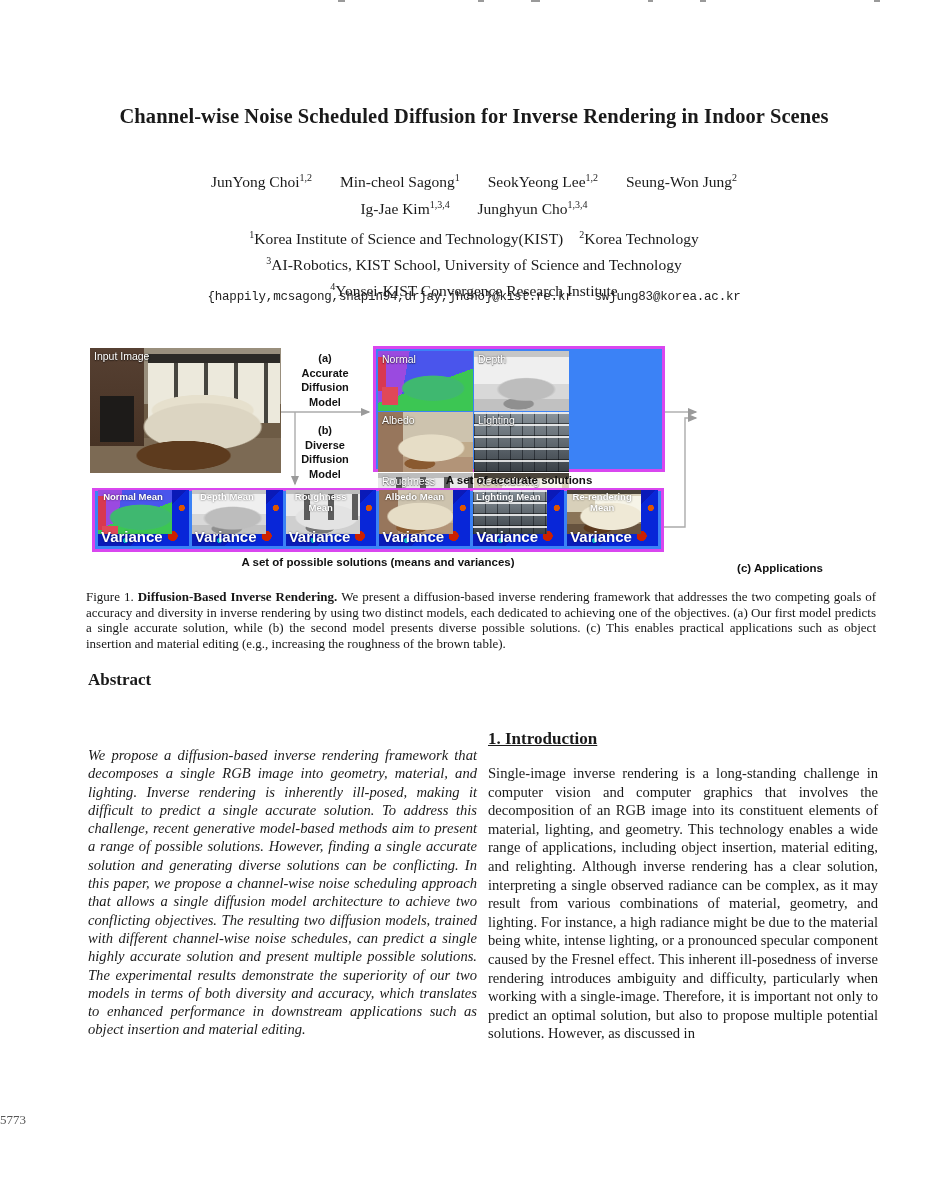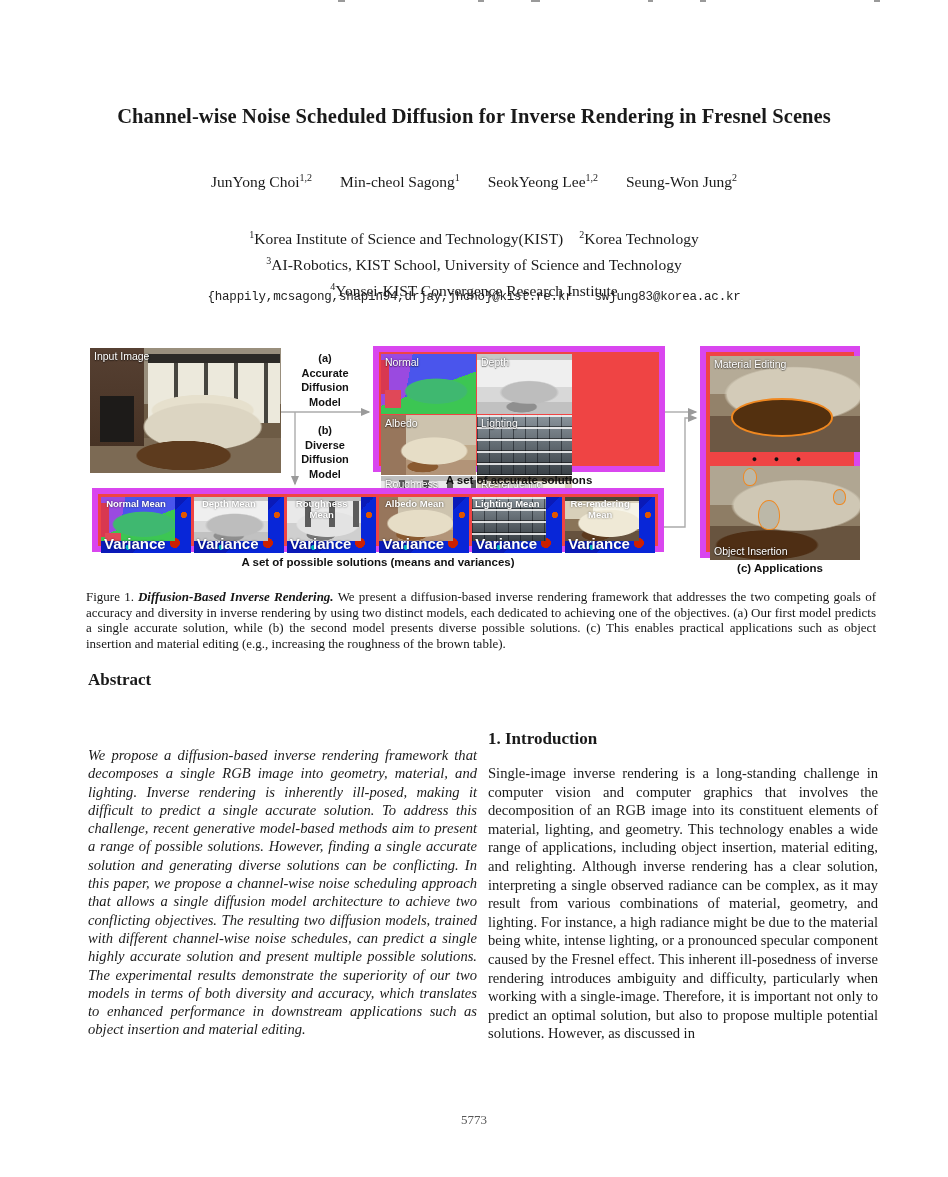--- a/index.html
+++ b/index.html
@@ -22,21 +22,21 @@
   .affils { position:absolute; top:224px; left:74px; width:800px; text-align:center; font-size:15.5px; line-height:22px; }
   .affils .gap { display:inline-block; width:16px; }
   .emails {
     position:absolute; top:290px; left:74px; width:800px; text-align:center;
     font-family:"Liberation Mono", monospace; font-size:12.5px; letter-spacing:-0.2px; color:#222;
   }
   .emails .gap { display:inline-block; width:22px; }
 
   
   .figure { position:absolute; left:88px; top:345px; width:778px; height:242px; font-family:"Liberation Sans", sans-serif; }
-  .figure .boxed { border:6px solid #d946ef; background:#ef4444; }
+  .figure .boxed { border:3px solid #d946ef; background:#3b82f6;align-items:flex-end; }
   .thumb { position:relative; overflow:hidden; }
   .thumb-label {
     position:absolute; top:2px; left:4px; color:#fff; font-weight:normal; font-size:10.5px;
     text-shadow:0 0 2px rgba(0,0,0,.65), 0 1px 1px rgba(0,0,0,.4); line-height:12px;
   }
   .fig-caption { position:absolute; font-size:11.5px; font-weight:bold; color:#111; text-align:center; }
 
   .input-img { position:absolute; left:2px; top:3px; width:191px; height:125px; }
   .img-input {
     background:
@@ -144,55 +144,59 @@
   .apps-caption { left:612px; top:217px; width:160px; }
 
   .connectors { position:absolute; inset:0; pointer-events:none; }
 
   
   .figcap {
     position:absolute; left:86px; top:589px; width:790px;
     font-size:13px; line-height:15.5px; text-align:justify; color:#161616;
   }
   .figcap .flabel { margin-right:4px; }
-  .figcap .fbold { font-weight:bold; margin-right:4px;font-style:italic; }
+  .figcap .fbold { font-weight:bold; margin-right:4px; }
   .abs-head { position:absolute; left:88px; top:670px; width:388px; font-size:17px; font-weight:bold; }
   .abs-text {
     position:absolute; left:88px; top:746px; width:389px;
     font-style:italic; font-size:14.6px; line-height:18.3px; text-align:justify;
   }
-  .intro-head { position:absolute; left:488px; top:729px; width:389px; font-size:17px; font-weight:bold; }
+  .intro-head { position:absolute; left:488px; top:729px; width:389px; font-size:17px; font-weight:bold;text-decoration:underline; }
   .intro-text {
     position:absolute; left:488px; top:764px; width:390px;
     font-size:14.6px; line-height:18.6px; text-align:justify;
   }
-  .pagenum { position:absolute; left:0; top:1112px; width:948px; text-align:center; font-size:13px; color:#555; }
+  .pagenum { position:absolute; left:0; top:1112px; width:948px; text-align:left; font-size:13px; color:#555; }
 </style>
 </head>
 <body>
 
 <div class="page">
 
   <div class="top-crop">
     <i style="left:338px;width:7px;"></i>
       <i style="left:478px;width:6px;"></i>
     <i style="left:531px;width:9px;"></i>
       <i style="left:648px;width:5px;"></i>
     <i style="left:700px;width:6px;"></i>
       <i style="left:874px;width:6px;"></i>
   </div>
 
-  <h1 class="title">Channel-wise Noise Scheduled Diffusion for Inverse Rendering in Fresnel Scenes</h1>
+  <h1 class="title">Channel-wise Noise Scheduled Diffusion for Inverse Rendering in Indoor Scenes</h1>
 
   <div class="authors">
     <div>
       <span class="auth"><span>JunYong Choi</span><sup>1,2</sup></span>
       <span class="auth"><span>Min-cheol Sagong</span><sup>1</sup></span>
       <span class="auth"><span>SeokYeong Lee</span><sup>1,2</sup></span>
       <span class="auth"><span>Seung-Won Jung</span><sup>2</sup></span>
+    </div>
+    <div>
+      <span class="auth"><span>Ig-Jae Kim</span><sup>1,3,4</sup></span>
+      <span class="auth"><span>Junghyun Cho</span><sup>1,3,4</sup></span>
     </div>
   </div>
 
   <div class="affils">
     <div>
       <span><sup>1</sup><span>Korea Institute of Science and Technology(KIST)</span></span><span class="gap"></span><span><sup>2</sup><span>Korea Technology</span></span>
     </div>
     <div>
       <span><sup>3</sup><span>AI-Robotics, KIST School, University of Science and Technology</span></span>
     </div>
@@ -287,33 +291,20 @@
       </div>
       <div class="poss-panel">
         <div class="img-var"></div>
         <div class="thumb mean-thumb img-rerender"></div>
         <span class="mean-label">Re-rendering Mean</span>
         <span class="var-label">Variance</span>
       </div>
     </div>
     <div class="fig-caption poss-caption">A set of possible solutions (means and variances)</div>
 
-    <div class="apps boxed">
-      <div class="thumb img-material">
-        <span class="thumb-label">Material Editing</span>
-        <i class="edited-table"></i>
-      </div>
-      <div class="dots">● ● ●</div>
-      <div class="thumb img-object">
-        <i class="bunny bunny1"></i>
-        <i class="bunny bunny2"></i>
-        <i class="bunny bunny3"></i>
-        <span class="thumb-label obj-label">Object Insertion</span>
-      </div>
-    </div>
     <div class="fig-caption apps-caption">(c) Applications</div>
 
   </div>
 
   <p class="figcap">
     <span class="flabel">Figure 1.</span><span class="fbold">Diffusion-Based Inverse Rendering.</span><span>We present a diffusion-based inverse rendering framework that addresses the two competing goals of accuracy and diversity in inverse rendering by using two distinct models, each dedicated to achieving one of the objectives. (a) Our first model predicts a single accurate solution, while (b) the second model presents diverse possible solutions. (c) This enables practical applications such as object insertion and material editing (e.g., increasing the roughness of the brown table).</span>
   </p>
 
   <h2 class="abs-head">Abstract</h2>
   <p class="abs-text">We propose a diffusion-based inverse rendering framework that decomposes a single RGB image into geometry, material, and lighting. Inverse rendering is inherently ill-posed, making it difficult to predict a single accurate solution. To address this challenge, recent generative model-based methods aim to present a range of possible solutions. However, finding a single accurate solution and generating diverse solutions can be conflicting. In this paper, we propose a channel-wise noise scheduling approach that allows a single diffusion model architecture to achieve two conflicting objectives. The resulting two diffusion models, trained with different channel-wise noise schedules, can predict a single highly accurate solution and present multiple possible solutions. The experimental results demonstrate the superiority of our two models in terms of both diversity and accuracy, which translates to enhanced performance in downstream applications such as object insertion and material editing.</p>

